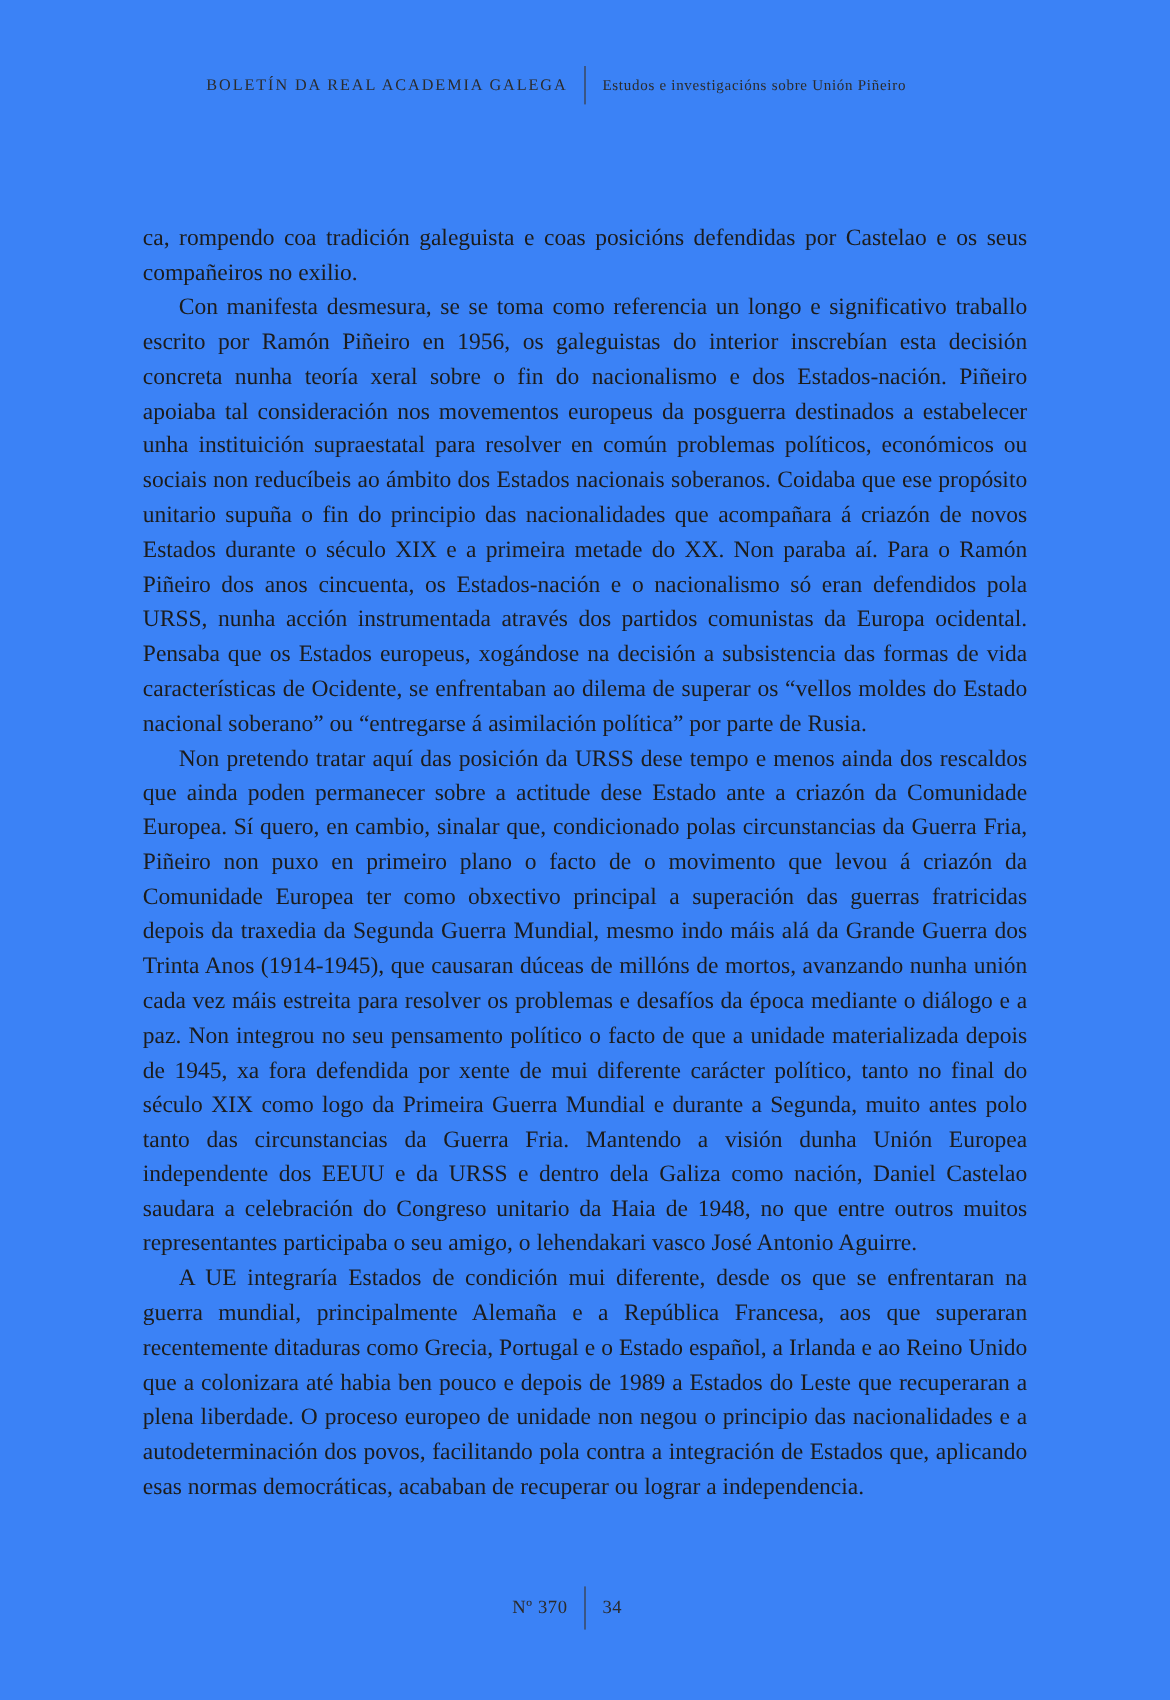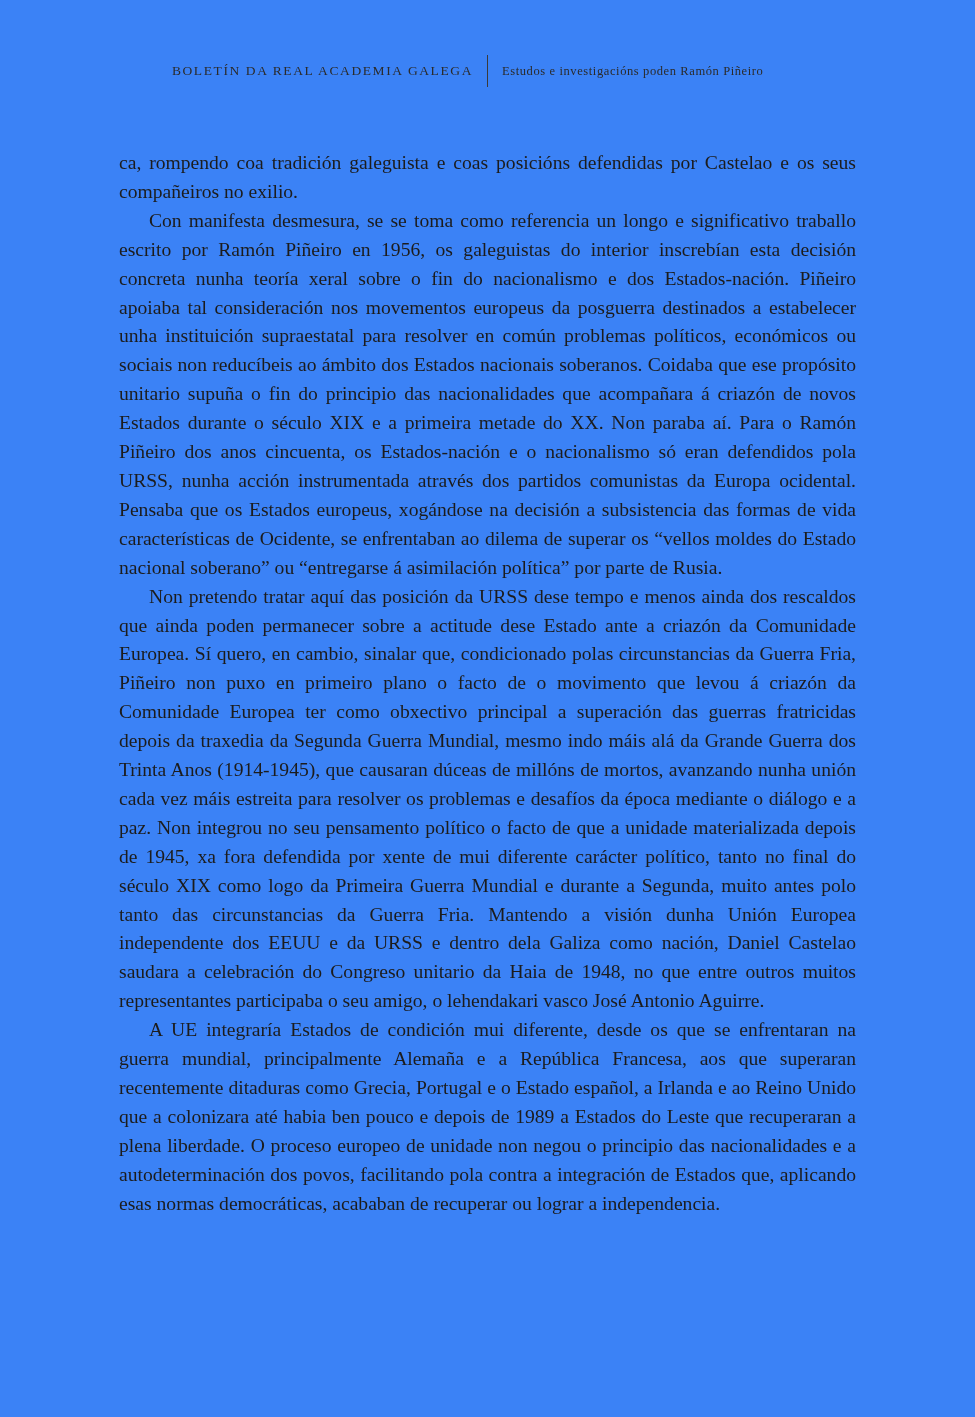--- a/index.html
+++ b/index.html
@@ -61,20 +61,21 @@
       line-height: 28.9px;
       text-align: justify;
       color: #1c1c1c;
     }
     .page-body p.para {
       margin: 0;
       text-indent: 30px;
     }
     .page-body p.para.no-indent {
       text-indent: 0;
+      margin-top: 36px;
     }
 
     
     .page-footer {
       position: absolute;
       top: 1320px;
       left: 0;
       right: 0;
       height: 40px;
       display: flex;
@@ -101,24 +102,29 @@
     }
   </style>
 </head>
 <body>
 
 <div class="page">
 
   <header class="page-header">
     <span class="hcol-left">BOLETÍN DA REAL ACADEMIA GALEGA</span>
     <span class="vdivider"></span>
-    <span class="hcol-right">Estudos e investigacións poden Ramón Piñeiro</span>
+    <span class="hcol-right">Estudos e investigacións sobre Unión Piñeiro</span>
   </header>
 
   <main class="page-body">
     <p class="para no-indent">ca, rompendo coa tradición galeguista e coas posicións defendidas por Castelao e os seus compañeiros no exilio.</p>
     <p class="para">Con manifesta desmesura, se se toma como referencia un longo e significativo traballo escrito por Ramón Piñeiro en 1956, os galeguistas do interior inscrebían esta decisión concreta nunha teoría xeral sobre o fin do nacionalismo e dos Estados-nación. Piñeiro apoiaba tal consideración nos movementos europeus da posguerra destinados a estabelecer unha instituición supraestatal para resolver en común problemas políticos, económicos ou sociais non reducíbeis ao ámbito dos Estados nacionais soberanos. Coidaba que ese propósito unitario supuña o fin do principio das nacionalidades que acompañara á criazón de novos Estados durante o século XIX e a primeira metade do XX. Non paraba aí. Para o Ramón Piñeiro dos anos cincuenta, os Estados-nación e o nacionalismo só eran defendidos pola URSS, nunha acción instrumentada através dos partidos comunistas da Europa ocidental. Pensaba que os Estados europeus, xogándose na decisión a subsistencia das formas de vida características de Ocidente, se enfrentaban ao dilema de superar os “vellos moldes do Estado nacional soberano” ou “entregarse á asimilación política” por parte de Rusia.</p>
     <p class="para">Non pretendo tratar aquí das posición da URSS dese tempo e menos ainda dos rescaldos que ainda poden permanecer sobre a actitude dese Estado ante a criazón da Comunidade Europea. Sí quero, en cambio, sinalar que, condicionado polas circunstancias da Guerra Fria, Piñeiro non puxo en primeiro plano o facto de o movimento que levou á criazón da Comunidade Europea ter como obxectivo principal a superación das guerras fratricidas depois da traxedia da Segunda Guerra Mundial, mesmo indo máis alá da Grande Guerra dos Trinta Anos (1914-1945), que causaran dúceas de millóns de mortos, avanzando nunha unión cada vez máis estreita para resolver os problemas e desafíos da época mediante o diálogo e a paz. Non integrou no seu pensamento político o facto de que a unidade materializada depois de 1945, xa fora defendida por xente de mui diferente carácter político, tanto no final do século XIX como logo da Primeira Guerra Mundial e durante a Segunda, muito antes polo tanto das circunstancias da Guerra Fria. Mantendo a visión dunha Unión Europea independente dos EEUU e da URSS e dentro dela Galiza como nación, Daniel Castelao saudara a celebración do Congreso unitario da Haia de 1948, no que entre outros muitos representantes participaba o seu amigo, o lehendakari vasco José Antonio Aguirre.</p>
     <p class="para">A UE integraría Estados de condición mui diferente, desde os que se enfrentaran na guerra mundial, principalmente Alemaña e a República Francesa, aos que superaran recentemente ditaduras como Grecia, Portugal e o Estado español, a Irlanda e ao Reino Unido que a colonizara até habia ben pouco e depois de 1989 a Estados do Leste que recuperaran a plena liberdade. O proceso europeo de unidade non negou o principio das nacionalidades e a autodeterminación dos povos, facilitando pola contra a integración de Estados que, aplicando esas normas democráticas, acababan de recuperar ou lograr a independencia.</p>
   </main>
 
+  <footer class="page-footer">
+    <span class="fcol-left">Nº 370</span>
+    <span class="vdivider"></span>
+    <span class="fcol-right">34</span>
+  </footer>
 
 </div>
 
 </body></html>

